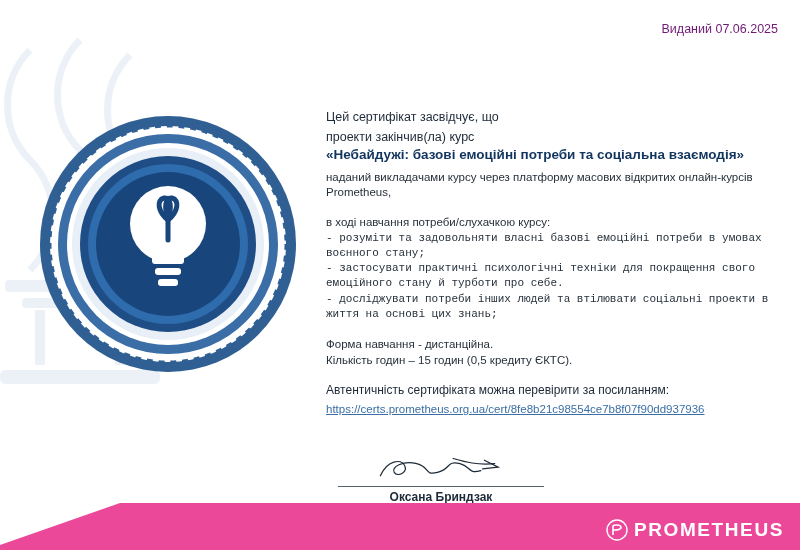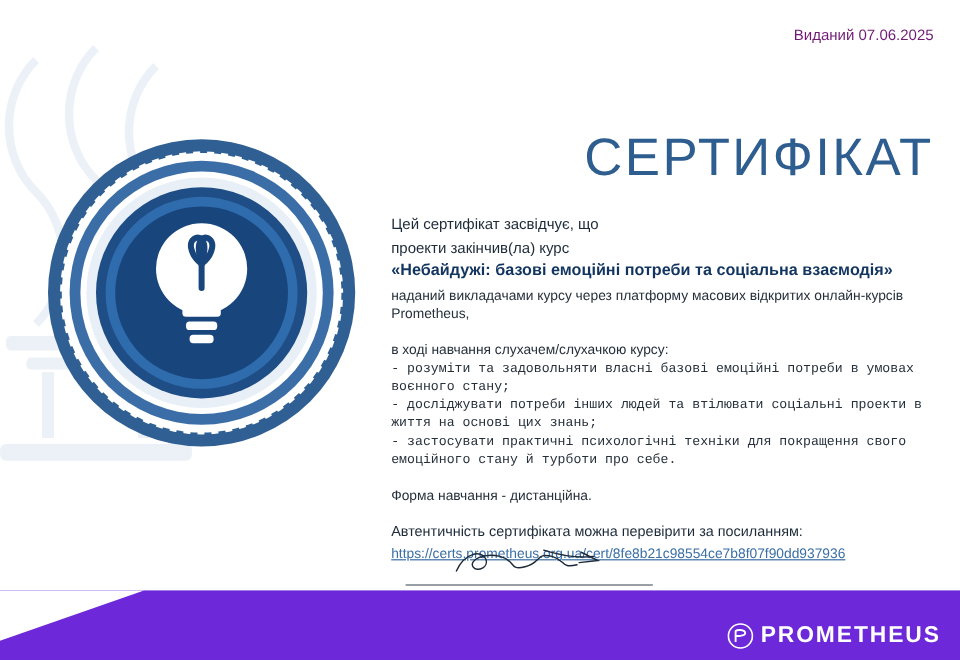--- a/index.html
+++ b/index.html
@@ -29,22 +29,22 @@
     height: 420px;
     opacity: 0.13;
     pointer-events: none;
   }
   
   .bottom-bar {
     position: absolute;
     left: 0;
     bottom: 0;
     width: 800px;
-    height: 58px;
-    background: #6d28d9;
+    height: 47px;
+    background: #ec4899;
   }
   .bottom-bar .angle {
     position: absolute;
     left: 0;
     top: 0;
     width: 0;
     height: 0;
     border-left: 120px solid #ffffff;
     border-bottom: 42px solid transparent;
   }
@@ -231,33 +231,33 @@
       </g>
       <g fill="none" stroke="#17457c" stroke-width="5" stroke-linecap="round">
         <path d="M136 132 L136 100"></path>
         <path d="M136 112 C126 104, 124 92, 132 90 C139 89, 140 100, 136 110"></path>
         <path d="M136 112 C146 104, 148 92, 140 90 C133 89, 132 100, 136 110"></path>
       </g>
     </g>
   </svg>
 
   <div class="content">
-    <div class="title">СЕРТИФІКАТ</div>
     <div class="lead">Цей сертифікат засвідчує, що</div>
     <div class="completed">проекти закінчив(ла) курс</div>
     <div class="course">«Небайдужі: базові емоційні потреби та соціальна взаємодія»</div>
     <div class="provider">наданий викладачами курсу через платформу масових відкритих онлайн-курсів Prometheus,</div>
-    <div class="outcomes-intro">в ході навчання слухачем/слухачкою курсу:</div>
+    <div class="outcomes-intro">в ході навчання потреби/слухачкою курсу:</div>
     <div class="outcomes">
       <div>- розуміти та задовольняти власні базові емоційні потреби в умовах воєнного стану;</div>
+      <div>- застосувати практичні психологічні техніки для покращення свого емоційного стану й турботи про себе.</div>
       <div>- досліджувати потреби інших людей та втілювати соціальні проекти в життя на основі цих знань;</div>
-      <div>- застосувати практичні психологічні техніки для покращення свого емоційного стану й турботи про себе.</div>
     </div>
     <div class="meta">
       <div>Форма навчання - дистанційна.</div>
+      <div>Кількість годин – 15 годин (0,5 кредиту ЄКТС).</div>
     </div>
     <div class="verify-label">Автентичність сертифіката можна перевірити за посиланням:</div>
     <a class="verify-url" href="#">https://certs.prometheus.org.ua/cert/8fe8b21c98554ce7b8f07f90dd937936</a>
   </div>
 
   <div class="signature">
     <svg class="sig-mark" viewBox="0 0 180 30">
       <g fill="none" stroke="#1d2a38" stroke-width="1.4" stroke-linecap="round">
         <path d="M20 24 C28 6, 44 4, 48 12 C52 20, 40 26, 36 20 C32 14, 46 6, 62 10 C78 14, 70 24, 86 20 C102 16, 96 6, 112 10 C126 14, 120 22, 136 18"></path>
         <path d="M104 4 C118 8, 132 12, 152 10"></path>

